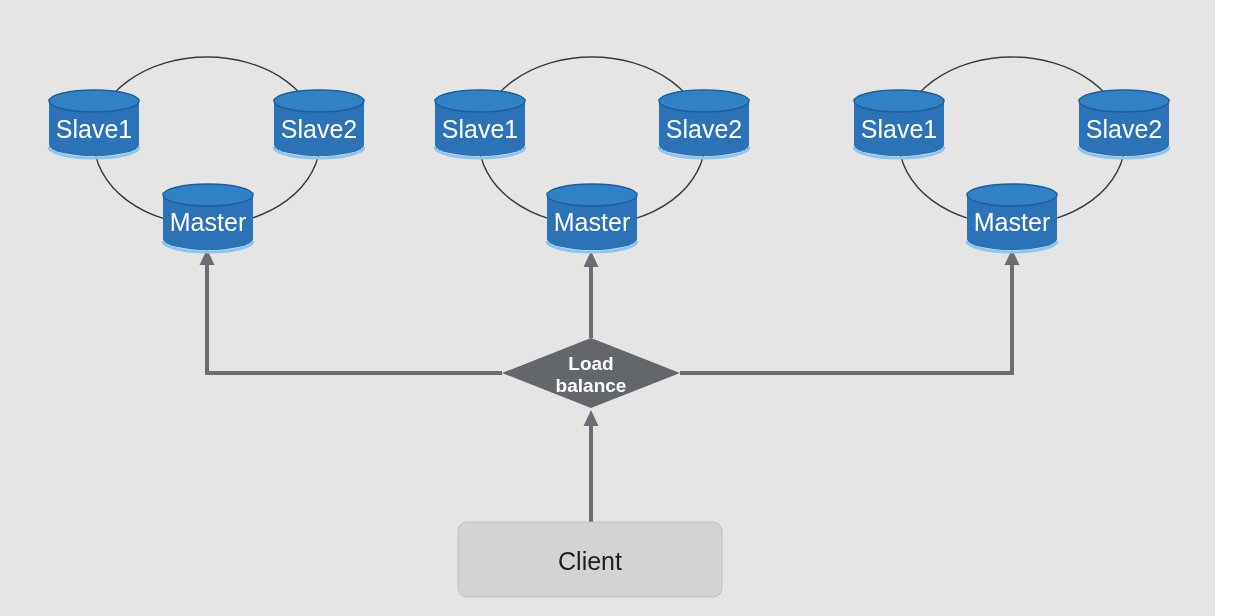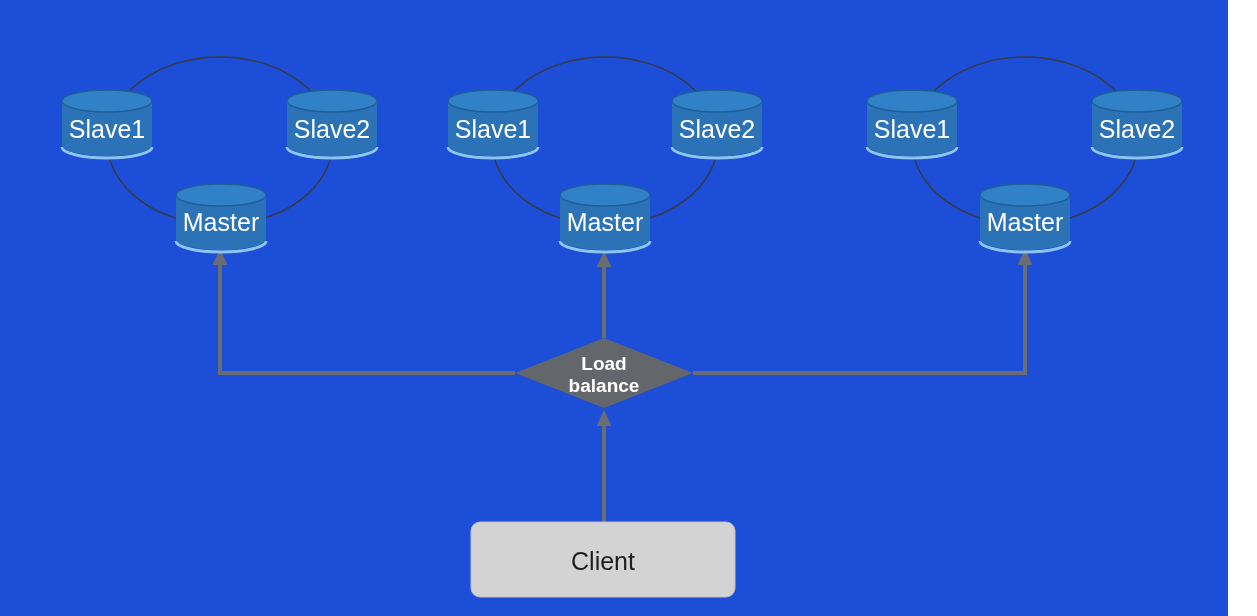--- a/index.html
+++ b/index.html
@@ -1,23 +1,22 @@
 <!DOCTYPE html>
 <html><head>
 <meta charset="utf-8">
 <style>
   html, body { margin: 0; padding: 0; background: #ffffff; }
   .canvas {
     position: relative;
     width: 1215px;
     height: 616px;
-    background: #1d4ed8;
+    background: #e5e5e5;
     overflow: hidden;
     font-family: "Liberation Sans", sans-serif;
-    padding-left: 13px;
   }
   svg { display: block; }
   text { font-family: "Liberation Sans", sans-serif; }
   .ring   { fill: none; stroke-width: 1.4px; }
   .arrow  { fill: none; stroke-width: 4px; }
   .ahead  { stroke: none; }
   .cyl-body { stroke: none; }
   .cyl-rim  { fill: none; stroke-width: 3px; }
   .cyl-top  { stroke-width: 1.5px; }
   .node-label   { font-size: 25px; text-anchor: middle; dominant-baseline: central; }

